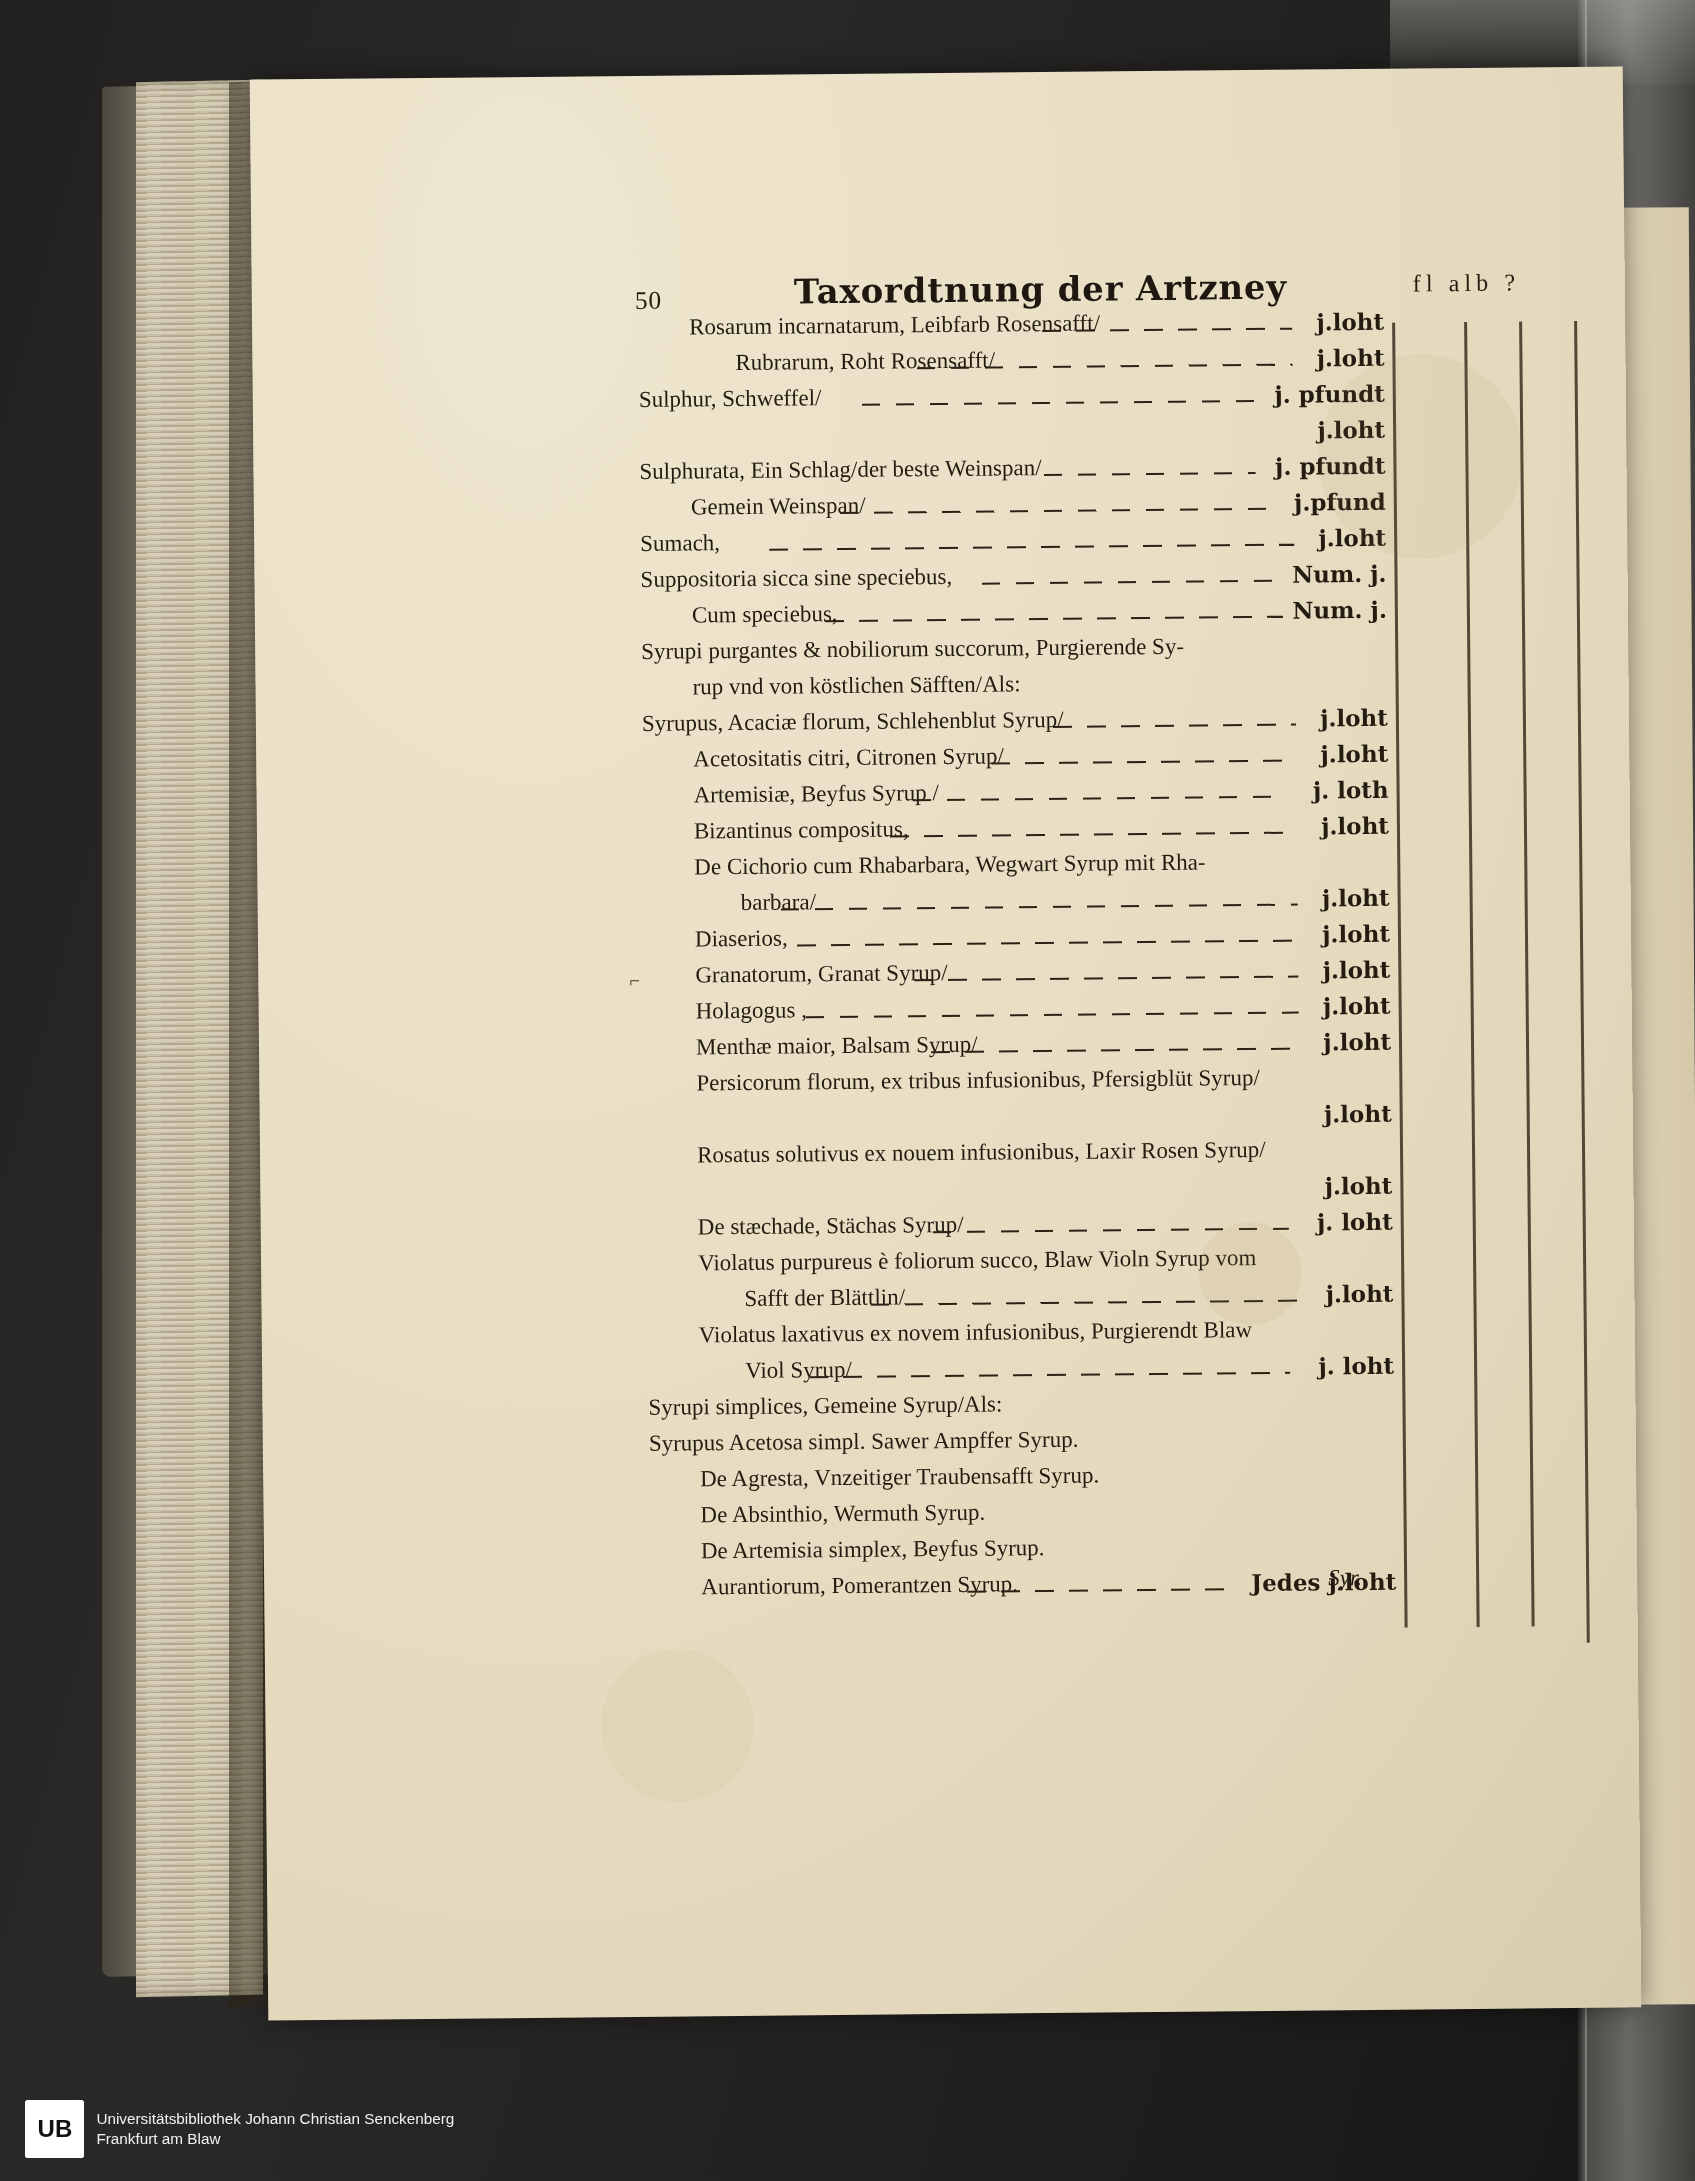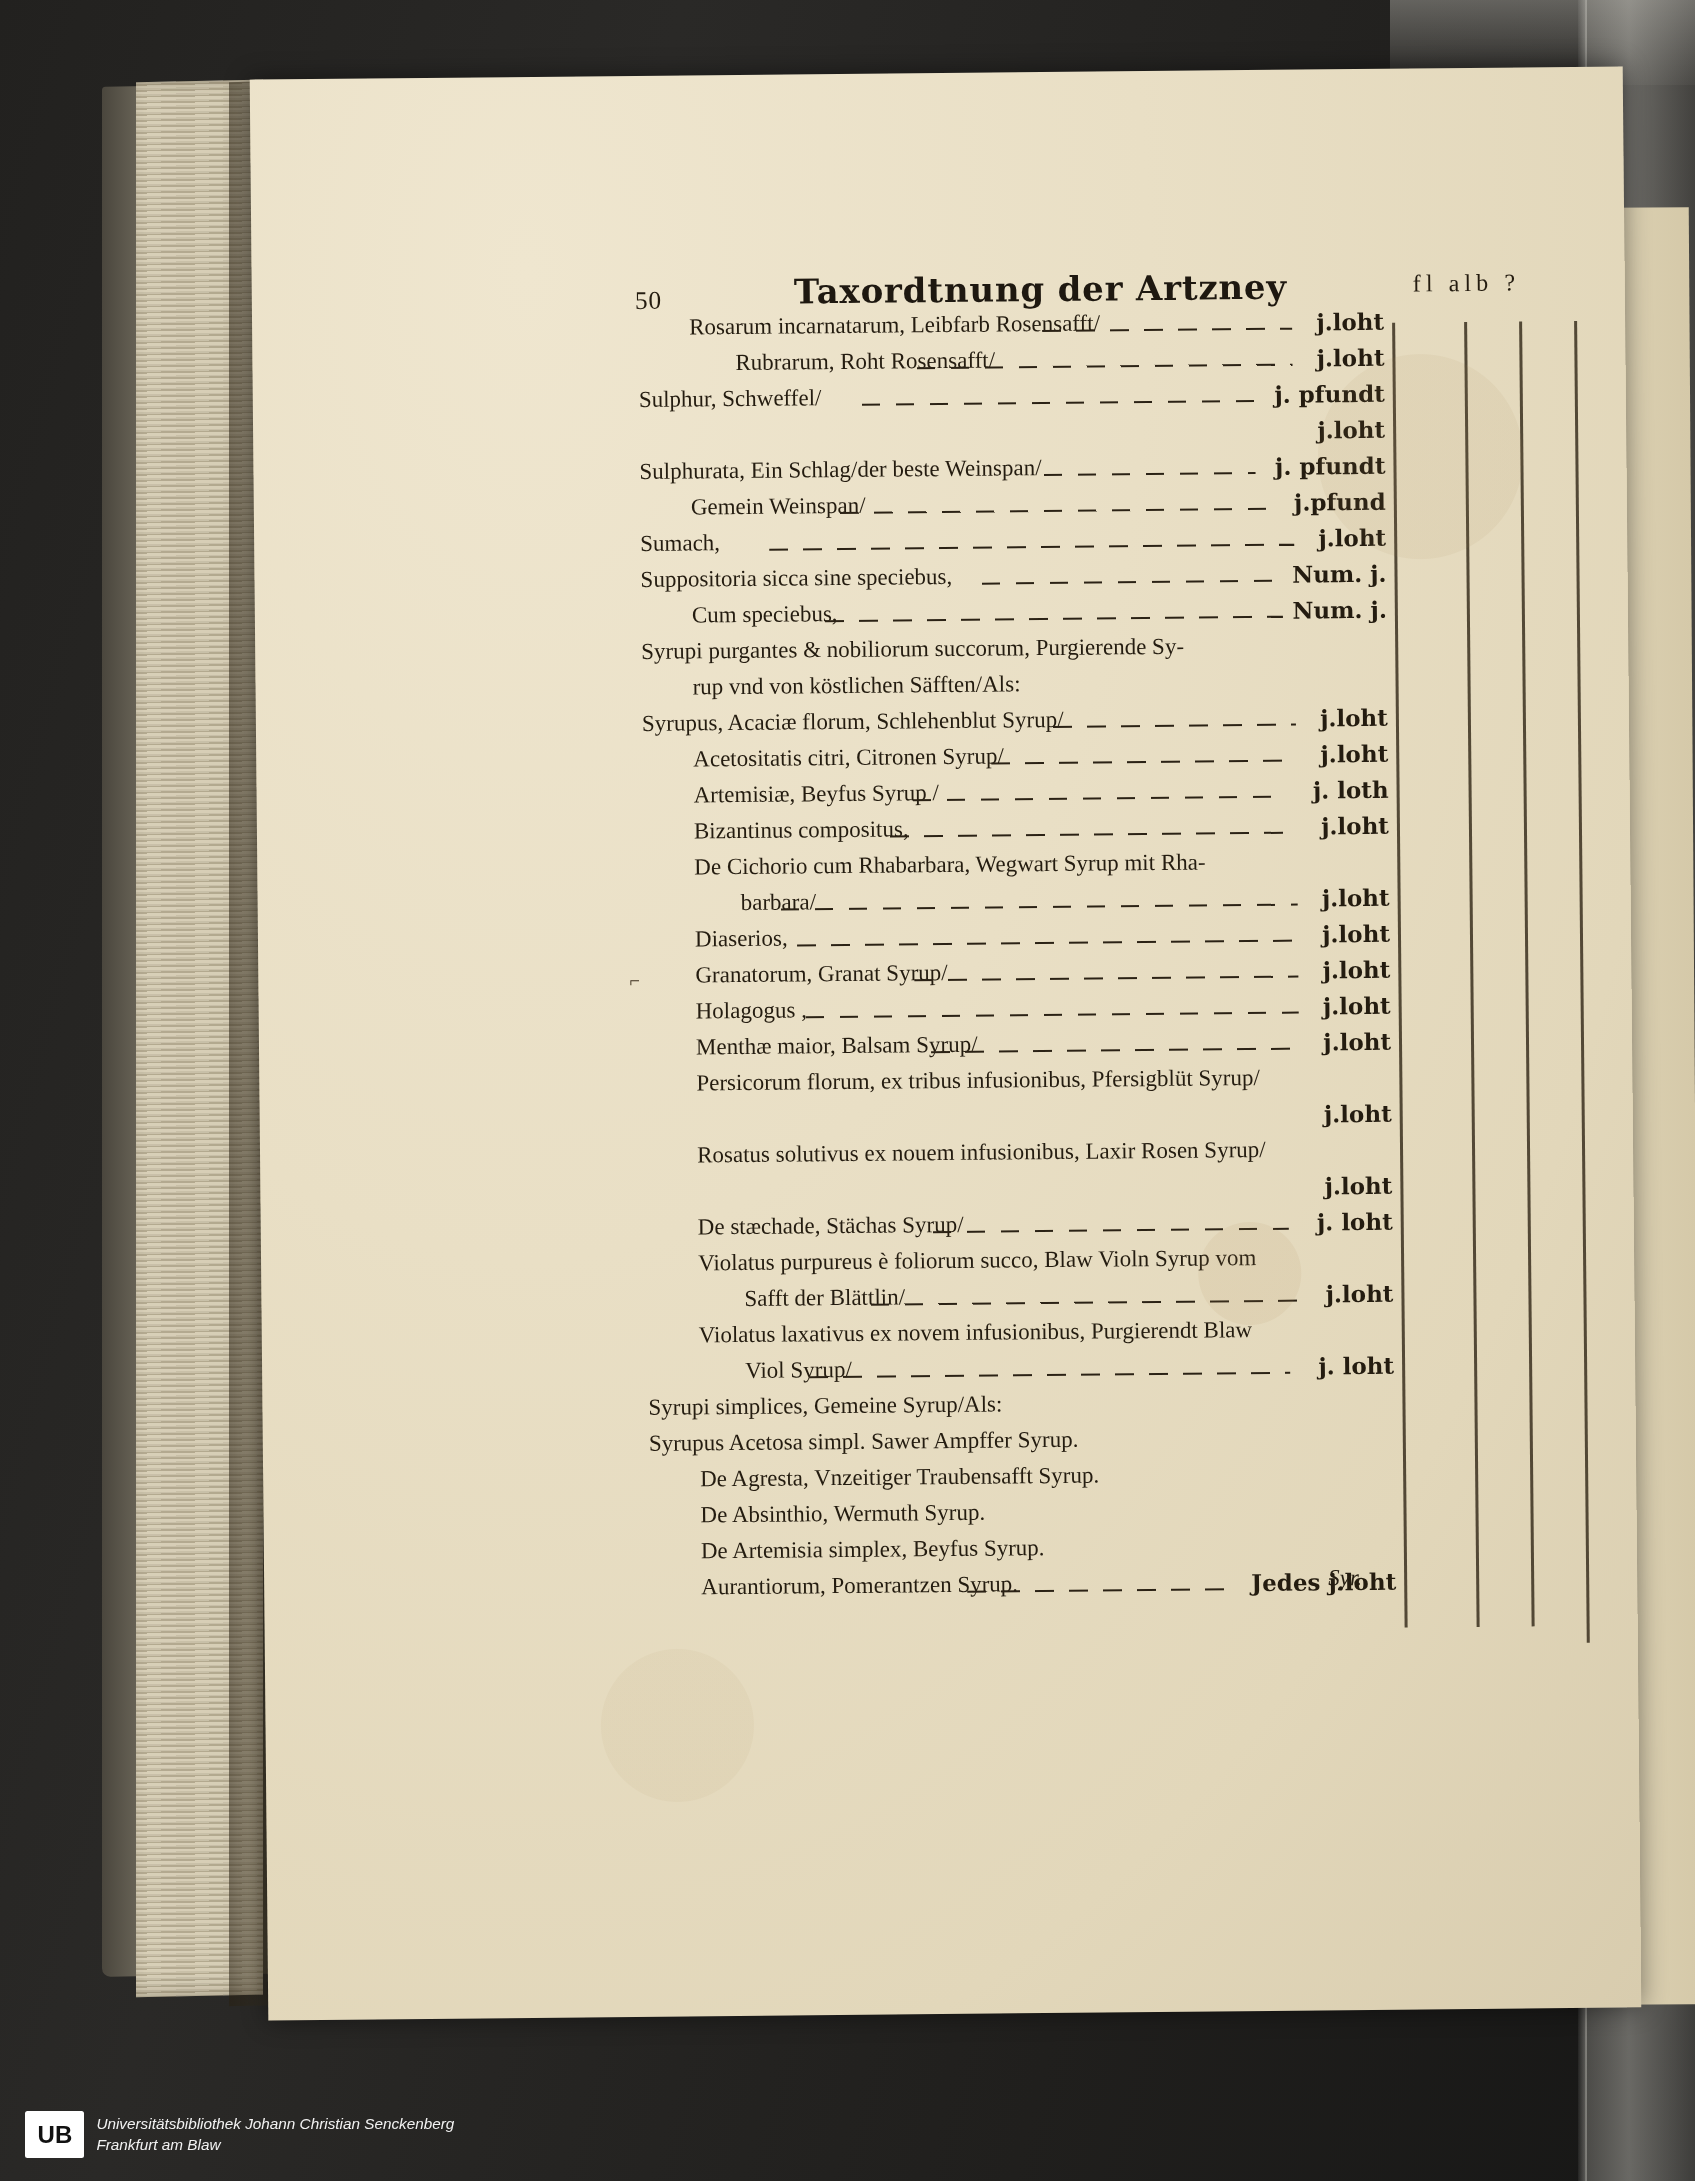--- a/index.html
+++ b/index.html
@@ -194,35 +194,34 @@
 
   
   .ub-bar {
     position: absolute;
     left: 25.4px; bottom: 24px;
     display: flex;
     align-items: center;
     gap: 12px;
   }
   .ub-logo {
-    width: 59px; height: 47px;
+    width: 59px; height: 58px;
     background: #ffffff;
     color: #111;
     font-family: "Liberation Sans", sans-serif;
     font-weight: bold;
     font-size: 24px;
     display: flex; align-items: center; justify-content: center;
     border-radius: 2.5px;
   }
   .ub-text {
     color: #f2f2f2;
     font-family: "Liberation Sans", sans-serif;
     font-size: 15.3px;
     line-height: 20.3px;
-    font-style: italic;
   }
 
   
   .margin-mark {
     position: absolute;
     font-size: 18.6px;
     color: #3a2d1b;
   }
 </style>
 </head>

